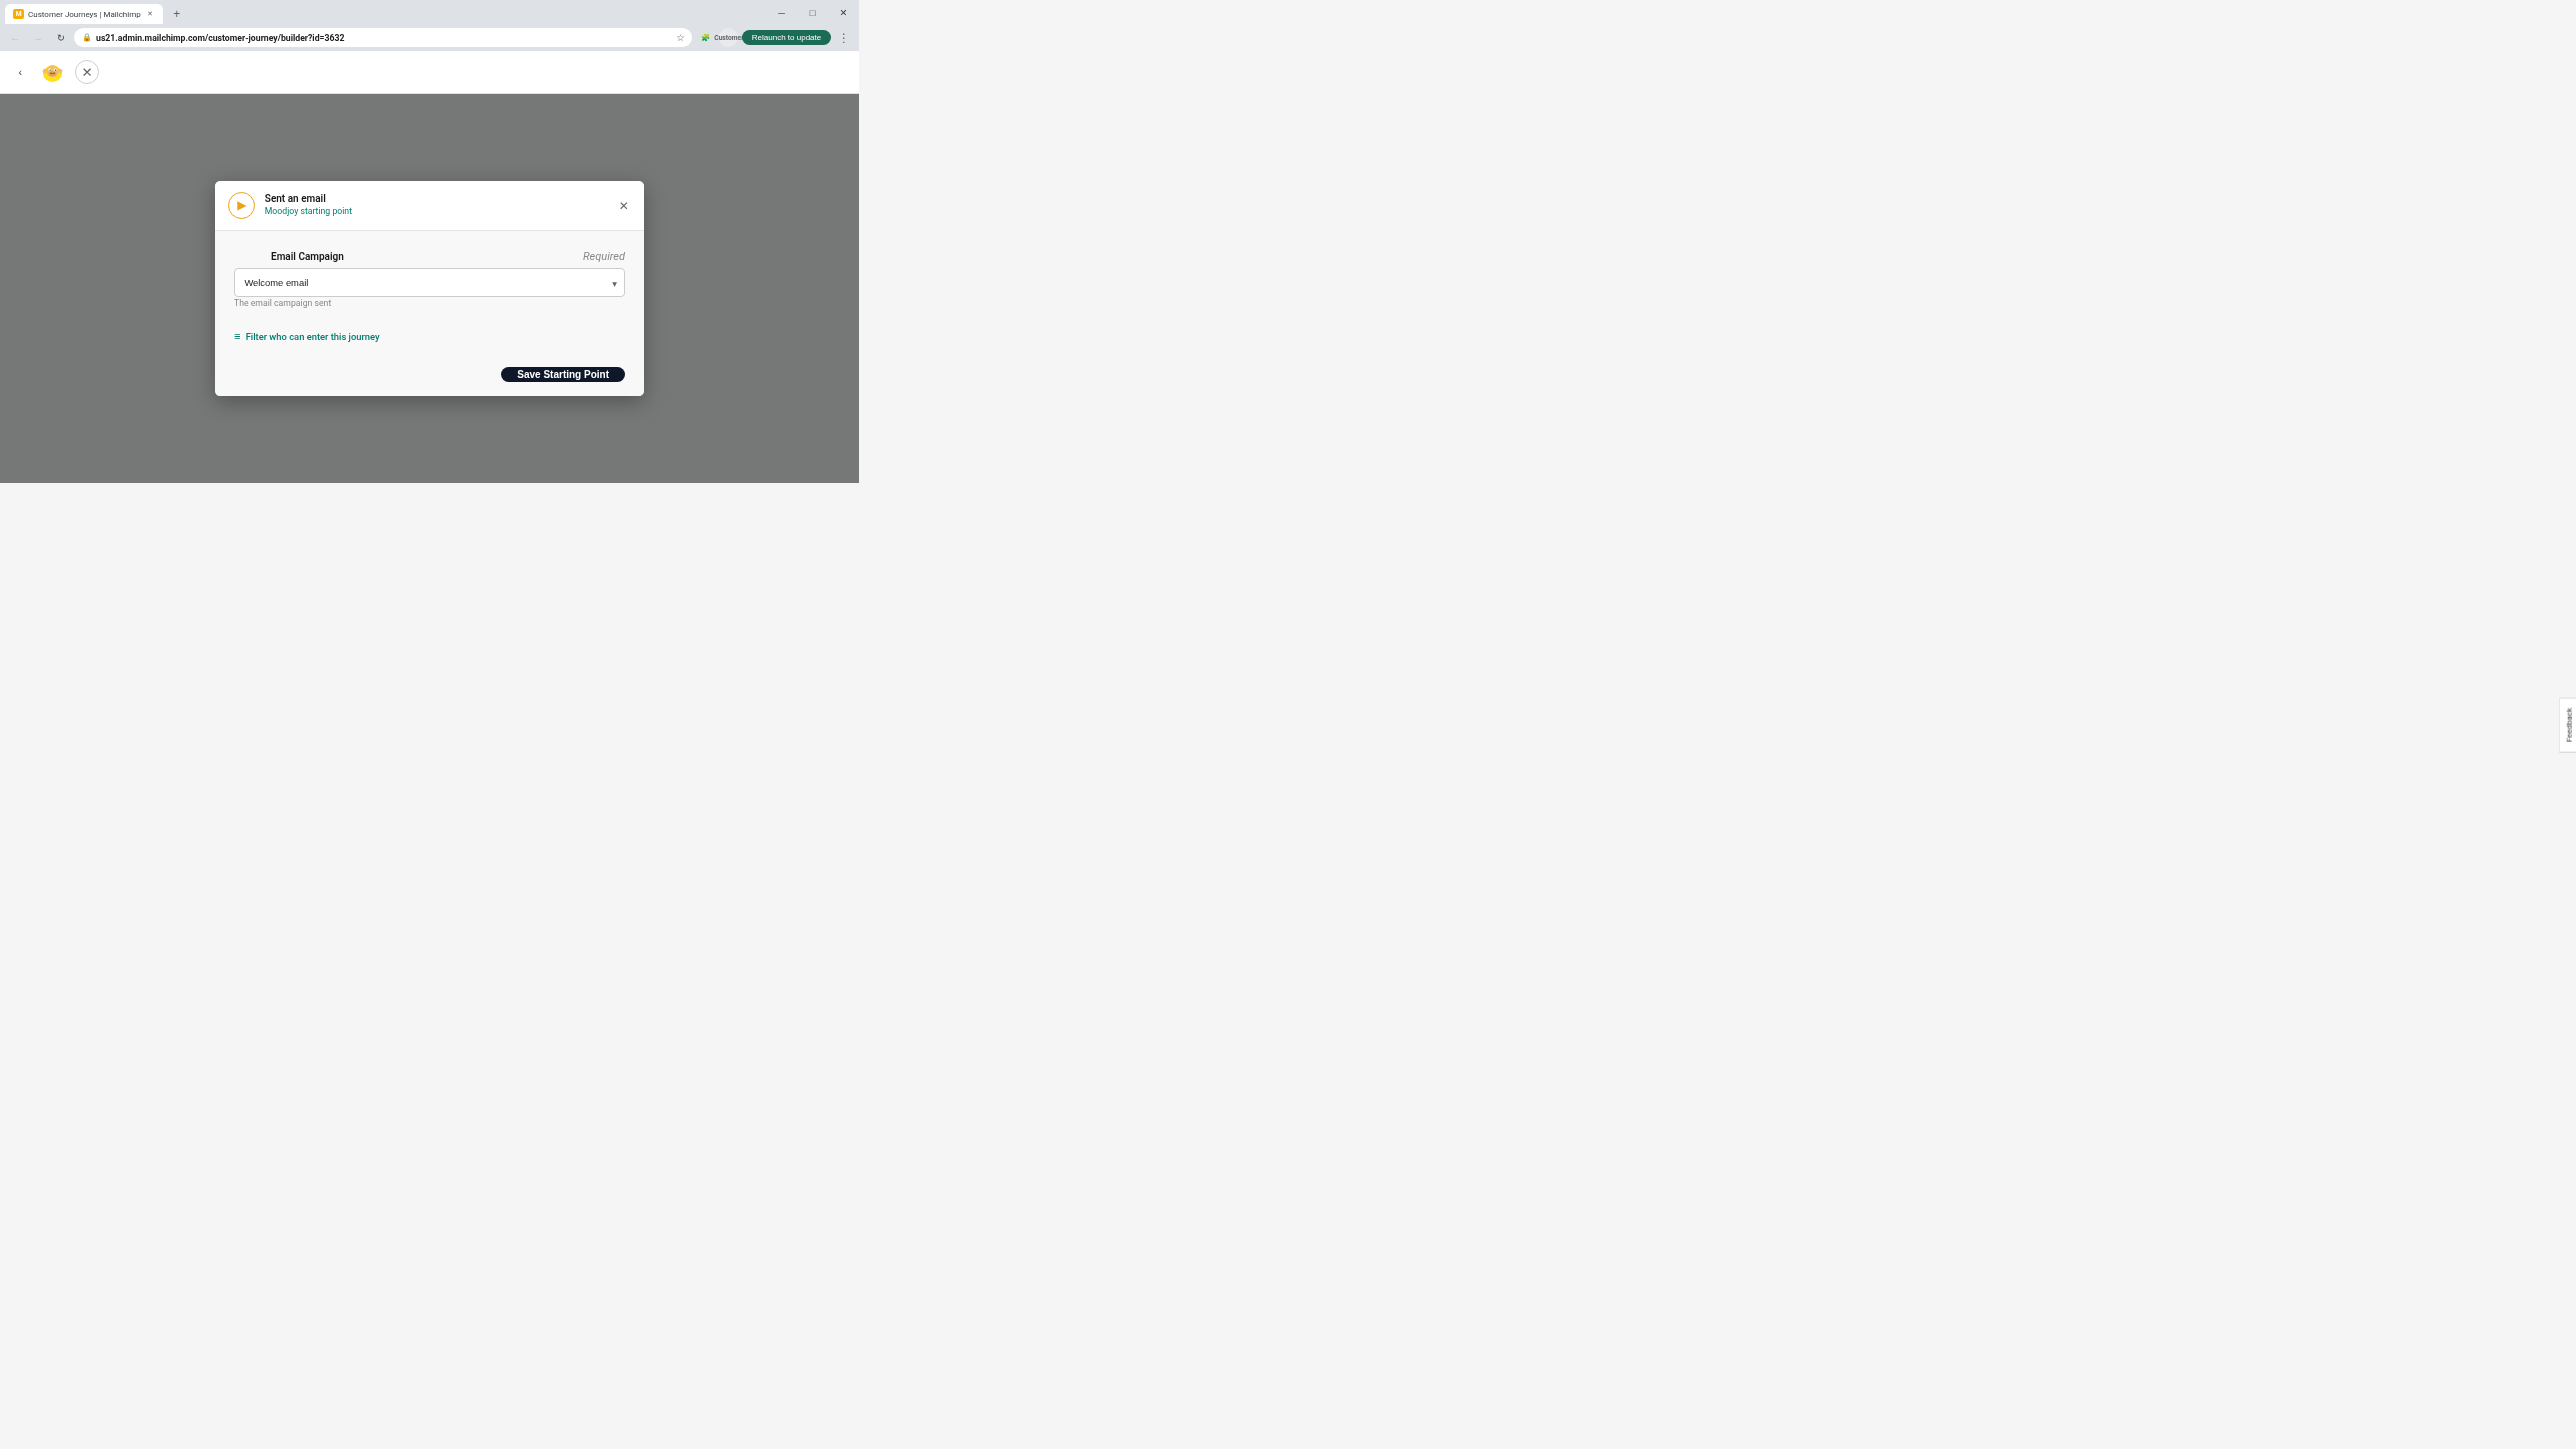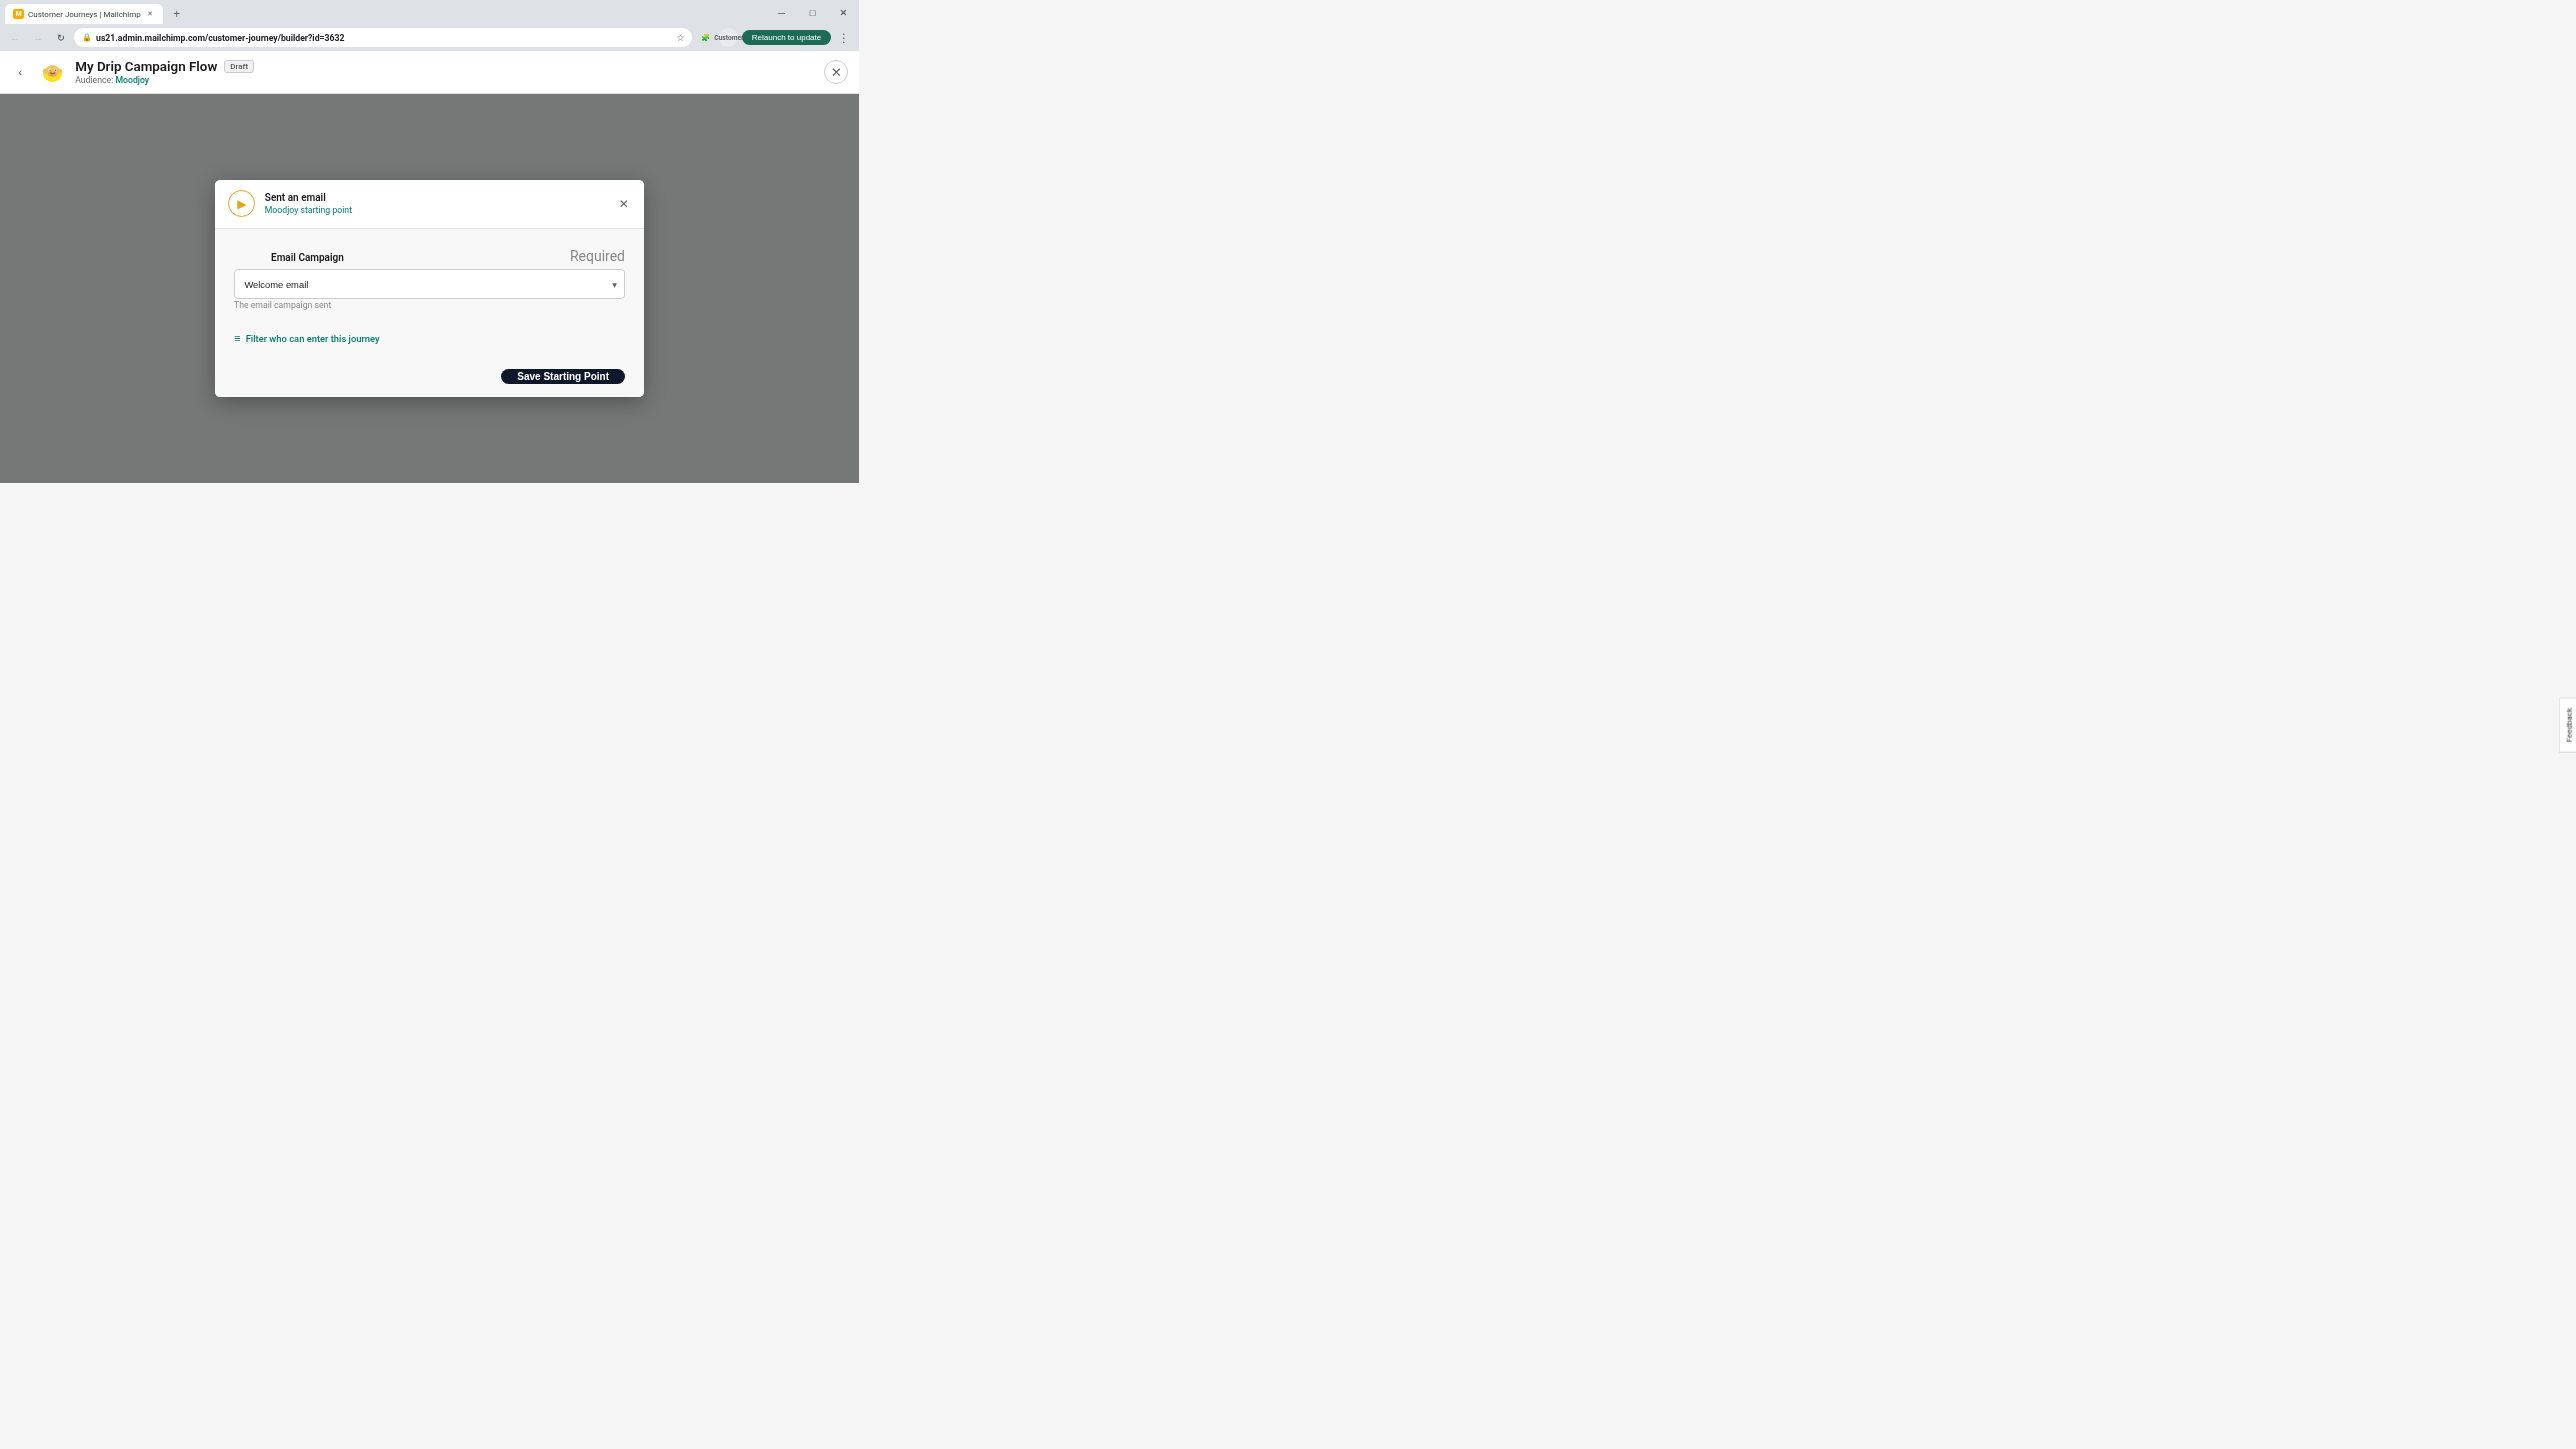--- a/index.html
+++ b/index.html
@@ -383,22 +383,23 @@
     }
 
     .field-label {
       font-size: 10px;
       font-weight: 600;
       color: #1a1a1a;
       margin-left: 37px;
     }
 
     .field-required {
-      font-size: 14px;
+      font-size: 11px;
       color: #888;
+      font-style: italic;
     }
 
     .select-wrapper {
       position: relative;
       width: 100%;
       margin-bottom: 1px;
     }
 
     .campaign-select {
       width: 100%;
@@ -585,30 +586,20 @@
       <circle cx="24" cy="16" r="2" fill="white"></circle>
       <circle cx="16.5" cy="16.5" r="1" fill="#333"></circle>
       <circle cx="24.5" cy="16.5" r="1" fill="#333"></circle>
       <path d="M17 21 Q20 23 23 21" stroke="#333" stroke-width="1" fill="none" stroke-linecap="round"></path>
 
       <circle cx="9" cy="18" r="3.5" fill="#f0c060"></circle>
       <circle cx="31" cy="18" r="3.5" fill="#f0c060"></circle>
     </svg>
   </div>
 
-  <div class="header-title-section">
-    <div class="campaign-title">
-      <span>My Drip Campaign Flow</span>
-      <span class="draft-badge">Draft</span>
-    </div>
-    <div class="audience-text">
-      <span>Audience:</span>
-      <a class="audience-link">Moodjoy</a>
-    </div>
-  </div>
 
   <button class="close-header-btn">
     <span>✕</span>
   </button>
 </div>
 
 <div class="main-content">
   <div class="modal-overlay">
     <div class="modal">
 

